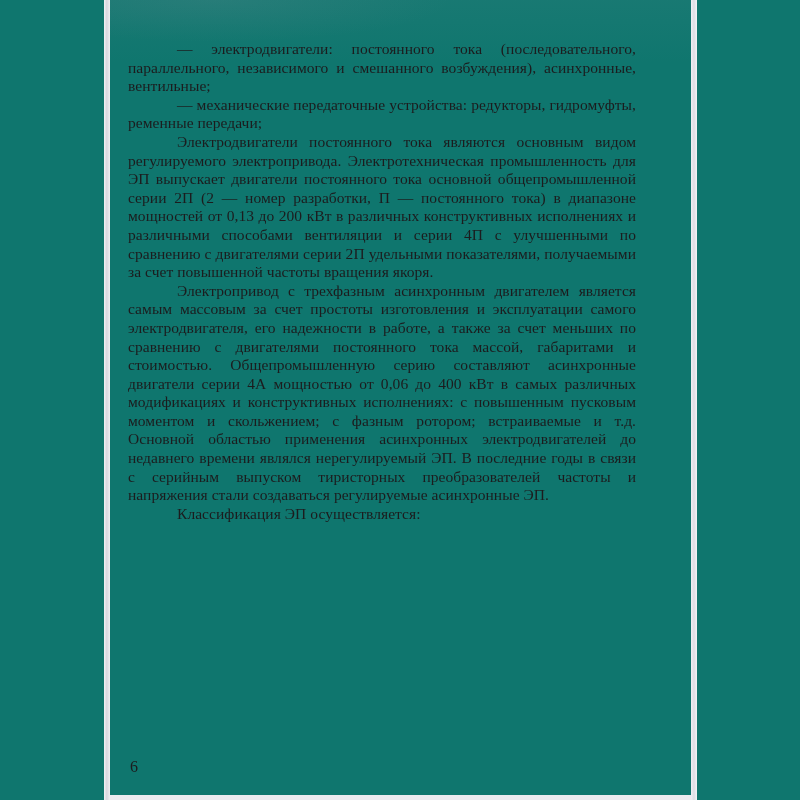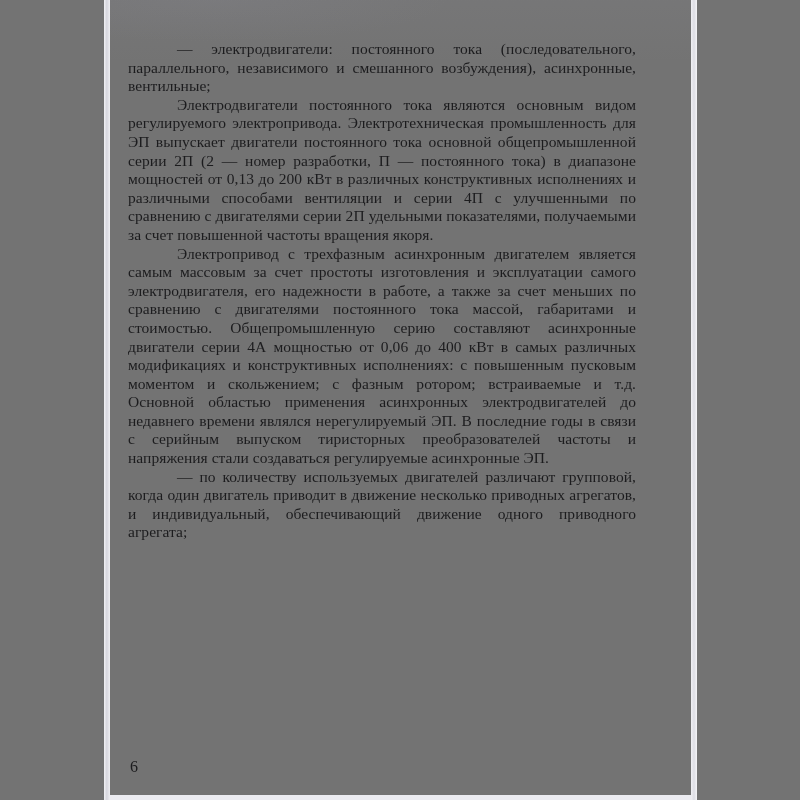--- a/index.html
+++ b/index.html
@@ -7,21 +7,21 @@
     padding: 0;
     width: 800px;
     height: 800px;
     background: #ffffff;
     font-family: "Liberation Serif", "DejaVu Serif", serif;
   }
   .scan {
     position: relative;
     width: 800px;
     height: 800px;
-    background: #737373;
+    background: #0f766e;
     overflow: hidden;
   }
   
   .edge-left {
     position: absolute;
     left: 104px;
     top: 0;
     width: 6px;
     height: 800px;
     background: linear-gradient(to right, #f2f2f5, #d6d6de 45%, #eeeef2);
@@ -84,19 +84,20 @@
 <body>
 
 <div class="scan">
   <div class="edge-left"></div>
   <div class="edge-right"></div>
   <div class="top-shade"></div>
   <div class="bottom-strip"></div>
 
   <div class="text-block">
       <p>— электродвигатели: постоянного тока (последовательного, параллельного, независимого и смешанного возбуждения), асинхронные, вентильные;</p>
+      <p>— механические передаточные устройства: редукторы, гидромуфты, ременные передачи;</p>
       <p>Электродвигатели постоянного тока являются основным видом регулируемого электропривода. Электротехническая промышленность для ЭП выпускает двигатели постоянного тока основной общепромышленной серии 2П (2 — номер разработки, П — постоянного тока) в диапазоне мощностей от 0,13 до 200 кВт в различных конструктивных исполнениях и различными способами вентиляции и серии 4П с улучшенными по сравнению с двигателями серии 2П удельными показателями, получаемыми за счет повышенной частоты вращения якоря.</p>
       <p>Электропривод с трехфазным асинхронным двигателем является самым массовым за счет простоты изготовления и эксплуатации самого электродвигателя, его надежности в работе, а также за счет меньших по сравнению с двигателями постоянного тока массой, габаритами и стоимостью. Общепромышленную серию составляют асинхронные двигатели серии 4А мощностью от 0,06 до 400 кВт в самых различных модификациях и конструктивных исполнениях: с повышенным пусковым моментом и скольжением; с фазным ротором; встраиваемые и т.д. Основной областью применения асинхронных электродвигателей до недавнего времени являлся нерегулируемый ЭП. В последние годы в связи с серийным выпуском тиристорных преобразователей частоты и напряжения стали создаваться регулируемые асинхронные ЭП.</p>
-      <p>— по количеству используемых двигателей различают групповой, когда один двигатель приводит в движение несколько приводных агрегатов, и индивидуальный, обеспечивающий движение одного приводного агрегата;</p>
+      <p>Классификация ЭП осуществляется:</p>
     </div>
 
   <div class="page-number">6</div>
 </div>
 
 </body></html>

